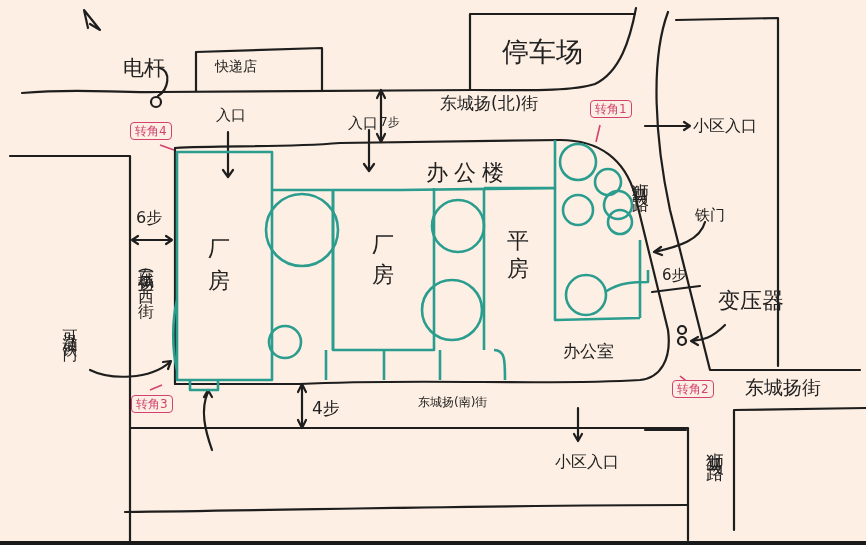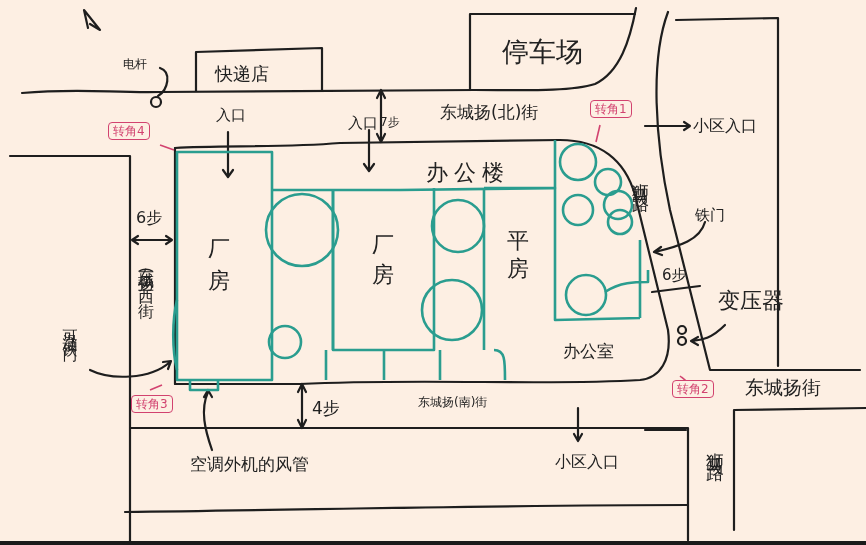--- a/index.html
+++ b/index.html
@@ -113,30 +113,30 @@
     </g>
 
     <g fill="none" stroke="#d2426f" stroke-width="1.6">
       <path d="M160 145 L174 150"></path>
       <path d="M600 125 L596 142"></path>
       <path d="M680 376 C685 380,688 382,690 386"></path>
       <path d="M150 390 L162 385"></path>
     </g>
   </svg>
 
-  <span class="lbl" style="left:123px;top:58px;font-size:12px">电杆</span>
-  <span class="lbl" style="left:215px;top:65px;font-size:18px">快递店</span>
+  <span class="lbl" style="left:123px;top:58px;font-size:21px">电杆</span>
+  <span class="lbl" style="left:215px;top:59px;font-size:14px">快递店</span>
   <span class="lbl" style="left:502px;top:38px;font-size:27px">停车场</span>
   <span class="lbl" style="left:693px;top:118px;font-size:16px">小区入口</span>
   <span class="lbl" style="left:555px;top:454px;font-size:16px">小区入口</span>
 
   <span class="lbl" style="left:216px;top:108px;font-size:15px">入口</span>
   <span class="lbl" style="left:348px;top:116px;font-size:15px">入口</span>
   <span class="lbl" style="left:380px;top:116px;font-size:12px">7步</span>
-  <span class="lbl" style="left:440px;top:104px;font-size:17px">东城扬(北)街</span>
+  <span class="lbl" style="left:440px;top:95px;font-size:17px">东城扬(北)街</span>
 
   <span class="lbl" style="left:136px;top:210px;font-size:16px">6步</span>
   <span class="lbl vert" style="left:138px;top:255px;font-size:16px">东城扬(西)街</span>
   <span class="lbl vert" style="left:62px;top:318px;font-size:15px">可滑动铁门</span>
 
   <span class="lbl vert" style="left:208px;top:222px;font-size:22px;letter-spacing:28px">厂房</span>
   <span class="lbl vert" style="left:372px;top:218px;font-size:22px;letter-spacing:26px">厂房</span>
   <span class="lbl vert" style="left:507px;top:214px;font-size:22px;letter-spacing:24px">平房</span>
   <span class="lbl" style="left:426px;top:162px;font-size:22px;letter-spacing:6px">办公楼</span>
   <span class="lbl" style="left:563px;top:343px;font-size:17px">办公室</span>
@@ -144,19 +144,18 @@
   <span class="lbl vert" style="left:632px;top:170px;font-size:17px;letter-spacing:6px">狮马路</span>
   <span class="lbl" style="left:695px;top:208px;font-size:15px">铁门</span>
   <span class="lbl" style="left:662px;top:268px;font-size:15px">6步</span>
   <span class="lbl" style="left:718px;top:290px;font-size:22px">变压器</span>
 
   <span class="lbl" style="left:745px;top:378px;font-size:19px">东城扬街</span>
   <span class="lbl vert" style="left:706px;top:438px;font-size:18px;letter-spacing:6px">狮马路</span>
 
   <span class="lbl" style="left:312px;top:400px;font-size:17px">4步</span>
   <span class="lbl" style="left:418px;top:396px;font-size:12px">东城扬(南)街</span>
-  <span class="lbl" style="left:190px;top:456px;font-size:17px">空调外机的风管</span>
 
-  <span class="lbl pink" style="left:108px;top:122px">转角4</span>
+  <span class="lbl pink" style="left:130px;top:122px">转角4</span>
   <span class="lbl pink" style="left:590px;top:100px">转角1</span>
   <span class="lbl pink" style="left:672px;top:380px">转角2</span>
   <span class="lbl pink" style="left:131px;top:395px">转角3</span>
 </div>
 
 </body></html>

